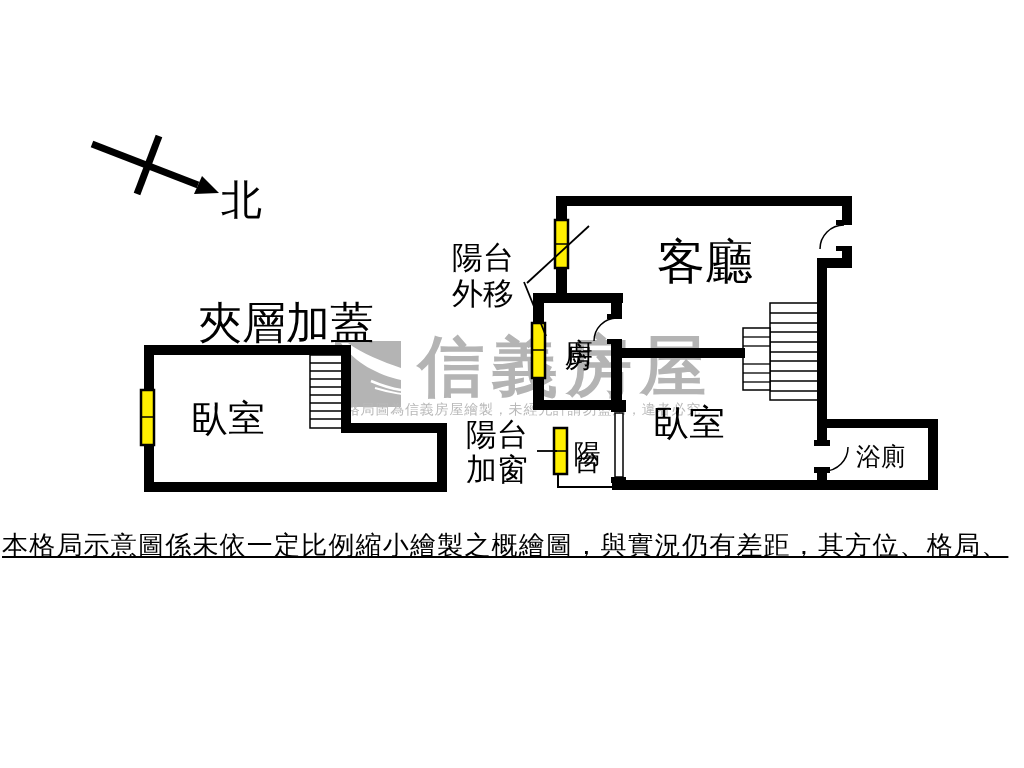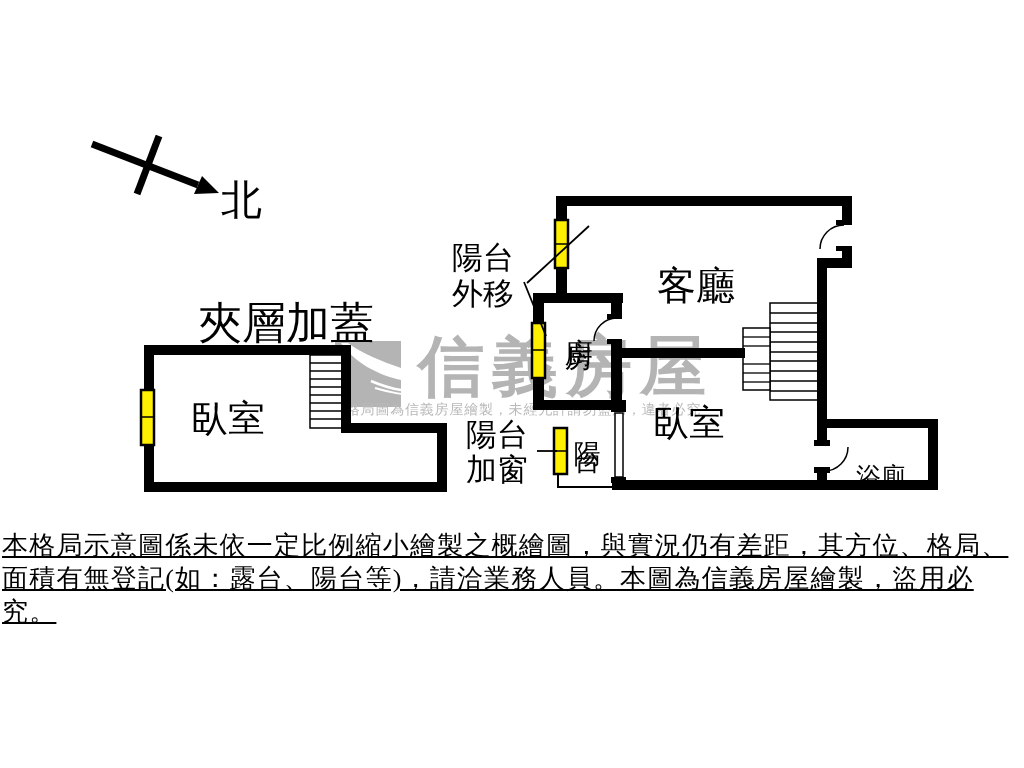--- a/index.html
+++ b/index.html
@@ -167,25 +167,24 @@
     <div class="lbl n-label">北</div>
 
     <div class="lbl" style="left:198px;top:299px;font-size:44px;">夾層加蓋</div>
     <div class="lbl" style="left:191px;top:398px;font-size:37px;">臥室</div>
 
     <div class="lbl" style="left:452px;top:240px;font-size:31px;line-height:36px;">陽台
 外移</div>
     <div class="lbl" style="left:466px;top:417px;font-size:31px;line-height:35px;">陽台
 加窗</div>
 
-    <div class="lbl" style="left:657px;top:264px;font-size:39px;">客廳</div>
+    <div class="lbl" style="left:657px;top:235px;font-size:48px;">客廳</div>
     <div class="lbl vert" style="left:563px;top:315px;font-size:28px;">廚房</div>
     <div class="lbl vert" style="left:572px;top:421px;font-size:27px;">陽台</div>
     <div class="lbl" style="left:653px;top:403px;font-size:36px;">臥室</div>
-    <div class="lbl" style="left:856px;top:443px;font-size:25px;margin-top:20px;">浴廁</div>
+    <div class="lbl" style="left:856px;top:443px;font-size:25px;">浴廁</div>
 
     <div id="disclaimer">
       <div>本格局示意圖係未依一定比例縮小繪製之概繪圖，與實況仍有差距，其方位、格局、</div>
-      <div>面積有無登記(如：露台、陽台等)，請洽業務人員。本圖為信義房屋繪製，盜用必究。</div>
     </div>
   </div>
 
 </div>
 
 </body></html>

